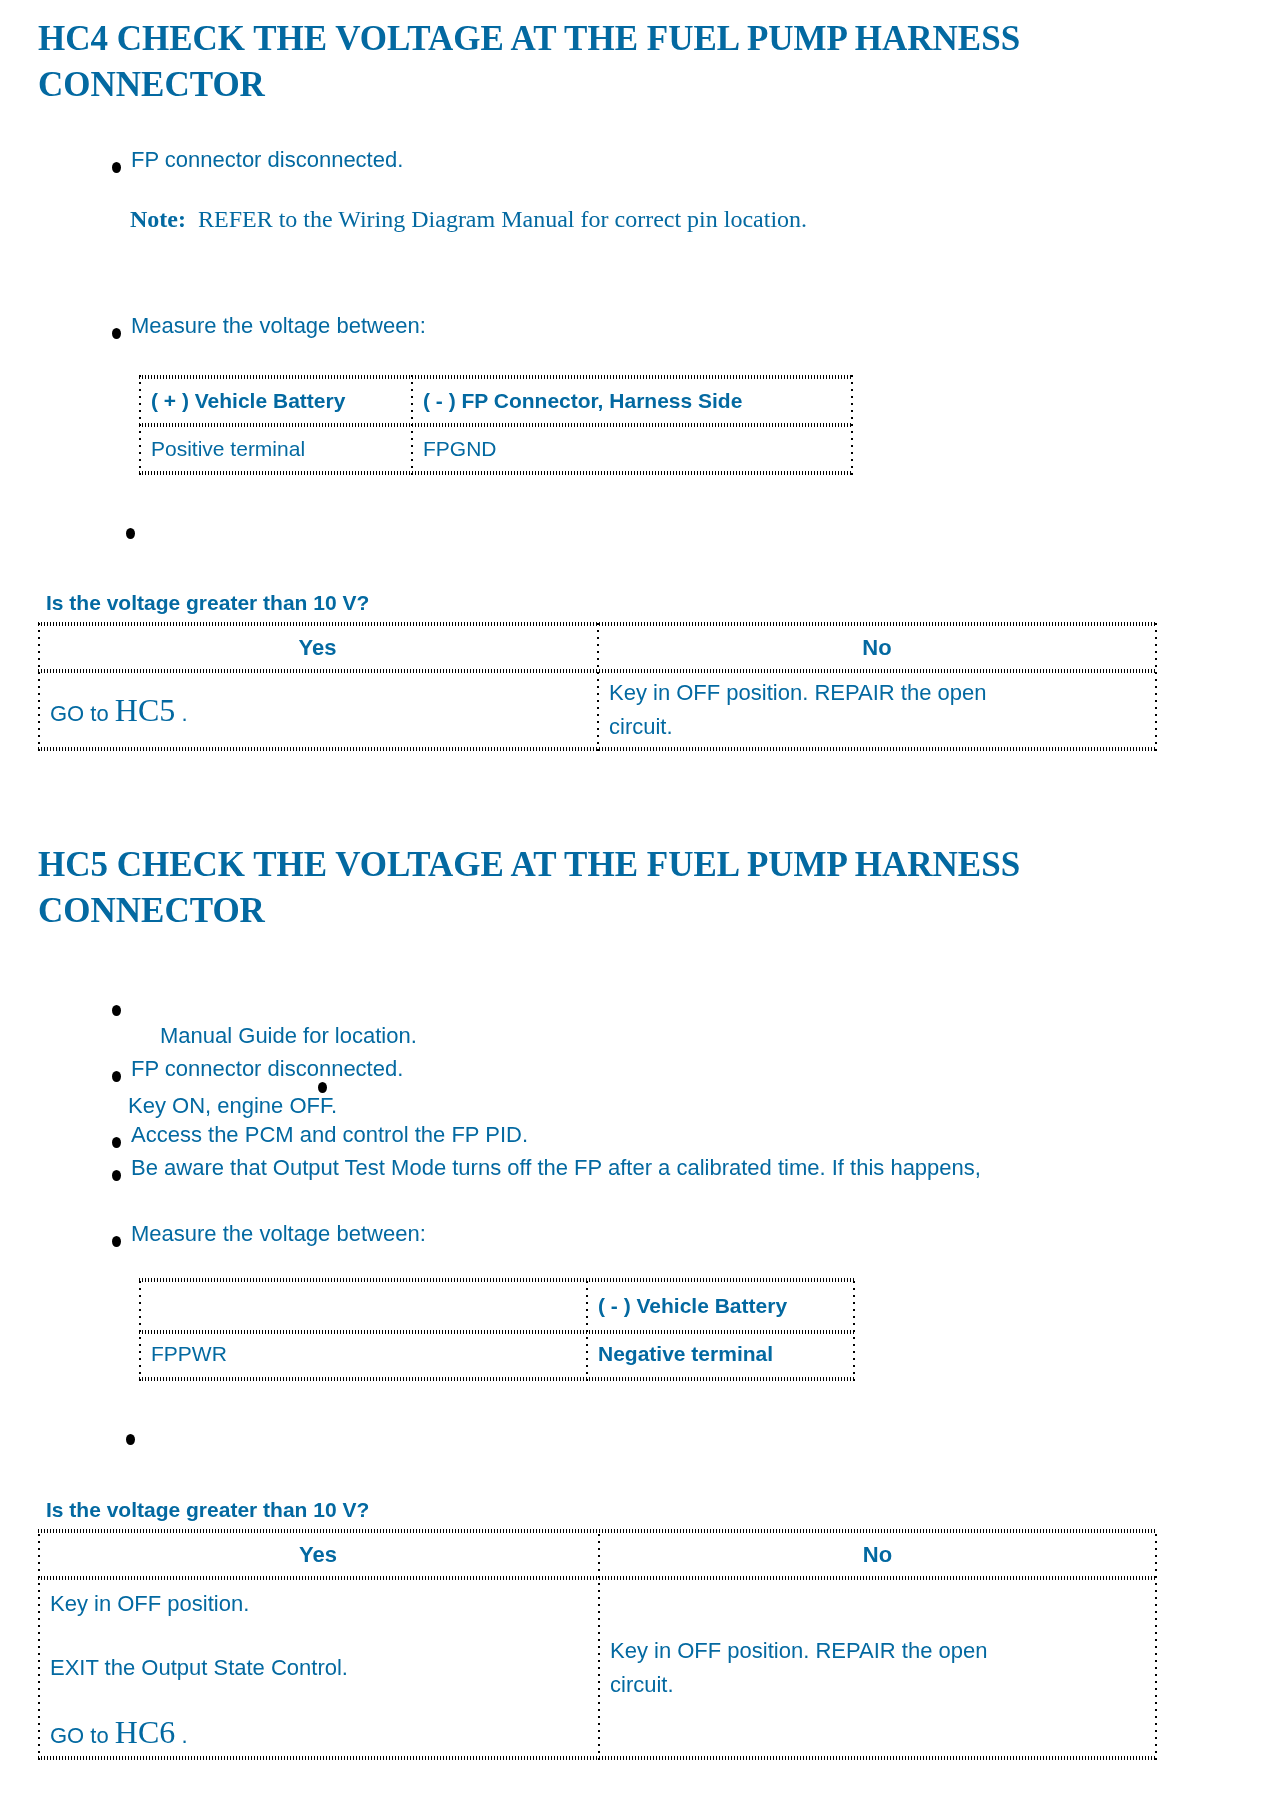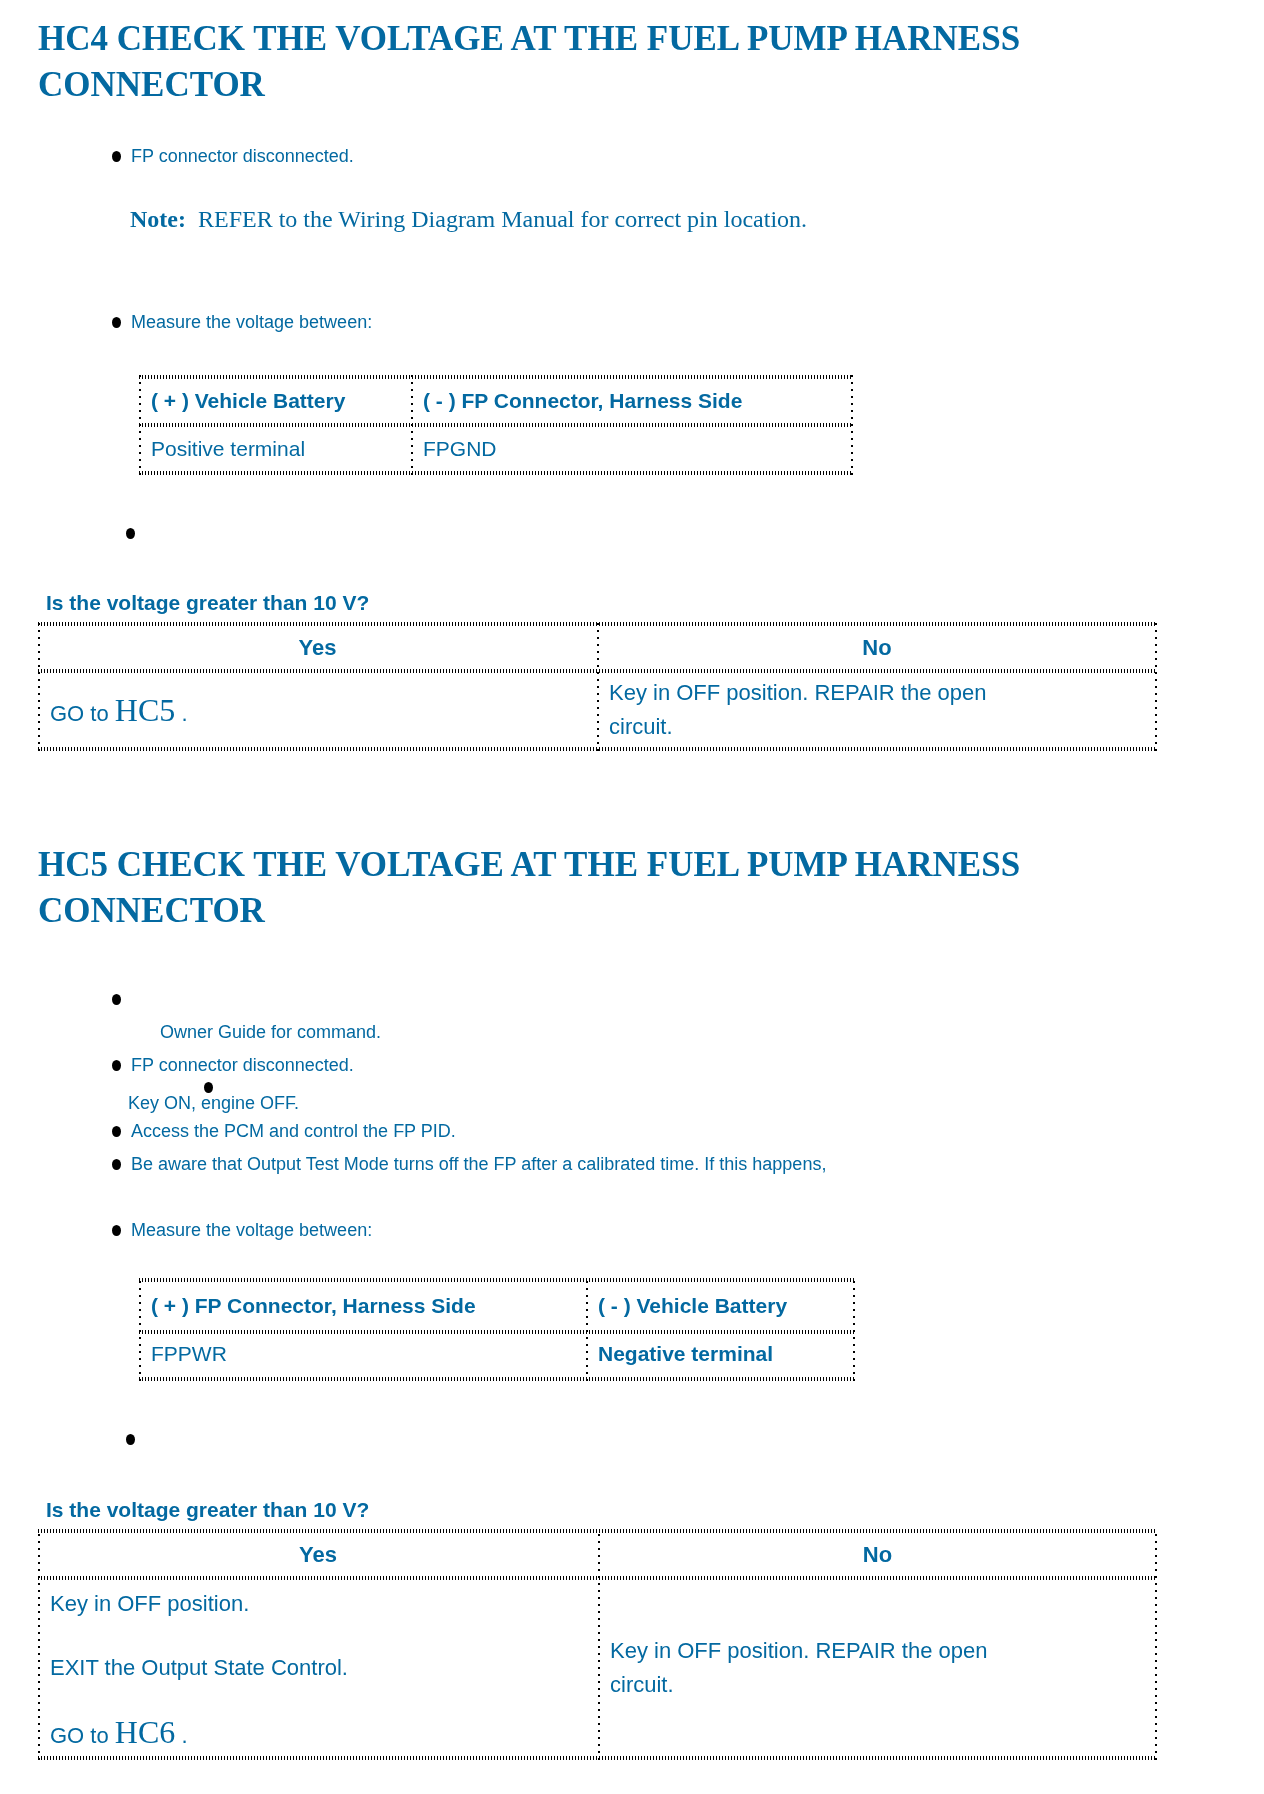--- a/index.html
+++ b/index.html
@@ -21,23 +21,23 @@
     font-weight: bold;
     font-size: 35px;
     line-height: 46px;
   }
   .h1-line { white-space: nowrap; }
 
   
   .bline {
     position: absolute;
     display: flex;
-    align-items: center;
+    align-items: flex-end;
     height: 33px;
-    font-size: 18px;
+    font-size: 22px;
     white-space: nowrap;
   }
   .dot {
     width: 9px; height: 11px;
     background: #000;
     border-radius: 50%;
     flex: 0 0 auto;
     margin-right: 10px;
   }
   .dot.lone { position: absolute; }
@@ -182,21 +182,21 @@
   <div class="h1" style="top:842px;">
     <div class="h1-line">HC5 CHECK THE VOLTAGE AT THE FUEL PUMP HARNESS</div>
     <div class="h1-line">CONNECTOR</div>
   </div>
 
   <div style="position:absolute; left:112px; top:983px; width:1100px; height:270px;">
     <div class="bline" style="left:0; top:0;">
       <span class="dot"></span>
     </div>
     <div class="bline" style="left:48px; top:33px;">
-      <span>Owner Guide for command.</span>
+      <span>Manual Guide for location.</span>
     </div>
     <div class="bline" style="left:0; top:66px;">
       <span class="dot"></span>
       <span>FP connector disconnected.</span>
     </div>
     <div class="bline" style="left:16px; top:99px;flex-direction:column;">
       <span class="dot"></span>
       <span>Key ON, engine OFF.</span>
     </div>
     <div class="bline" style="left:0; top:132px;">
@@ -213,21 +213,20 @@
     </div>
   </div>
 
   <div class="mtable" style="left:139px; top:1278px; width:716px; height:103px;">
     <div class="hrule" style="top:0;"></div>
     <div class="hrule" style="top:52px;"></div>
     <div class="hrule" style="top:99px;"></div>
     <div class="vrule" style="left:0;"></div>
     <div class="vrule" style="left:447px;"></div>
     <div class="vrule" style="left:714px;"></div>
-    <div class="mcell hdr" style="left:12px; top:7px; height:42px;">( + ) FP Connector, Harness Side</div>
     <div class="mcell hdr" style="left:459px; top:7px; height:42px;">( - ) Vehicle Battery</div>
     <div class="mcell" style="left:12px; top:55px; height:42px;">FPPWR</div>
     <div class="mcell" style="left:459px; top:55px; height:42px;font-weight:bold;">Negative terminal</div>
   </div>
 
   <span class="dot lone" style="left:126px; top:1434px;"></span>
 
   <div class="question" style="left:46px; top:1498px;">Is the voltage greater than 10 V?</div>
 
   <div class="dtable" style="left:38px; top:1529px; width:1119px; height:231px;">

